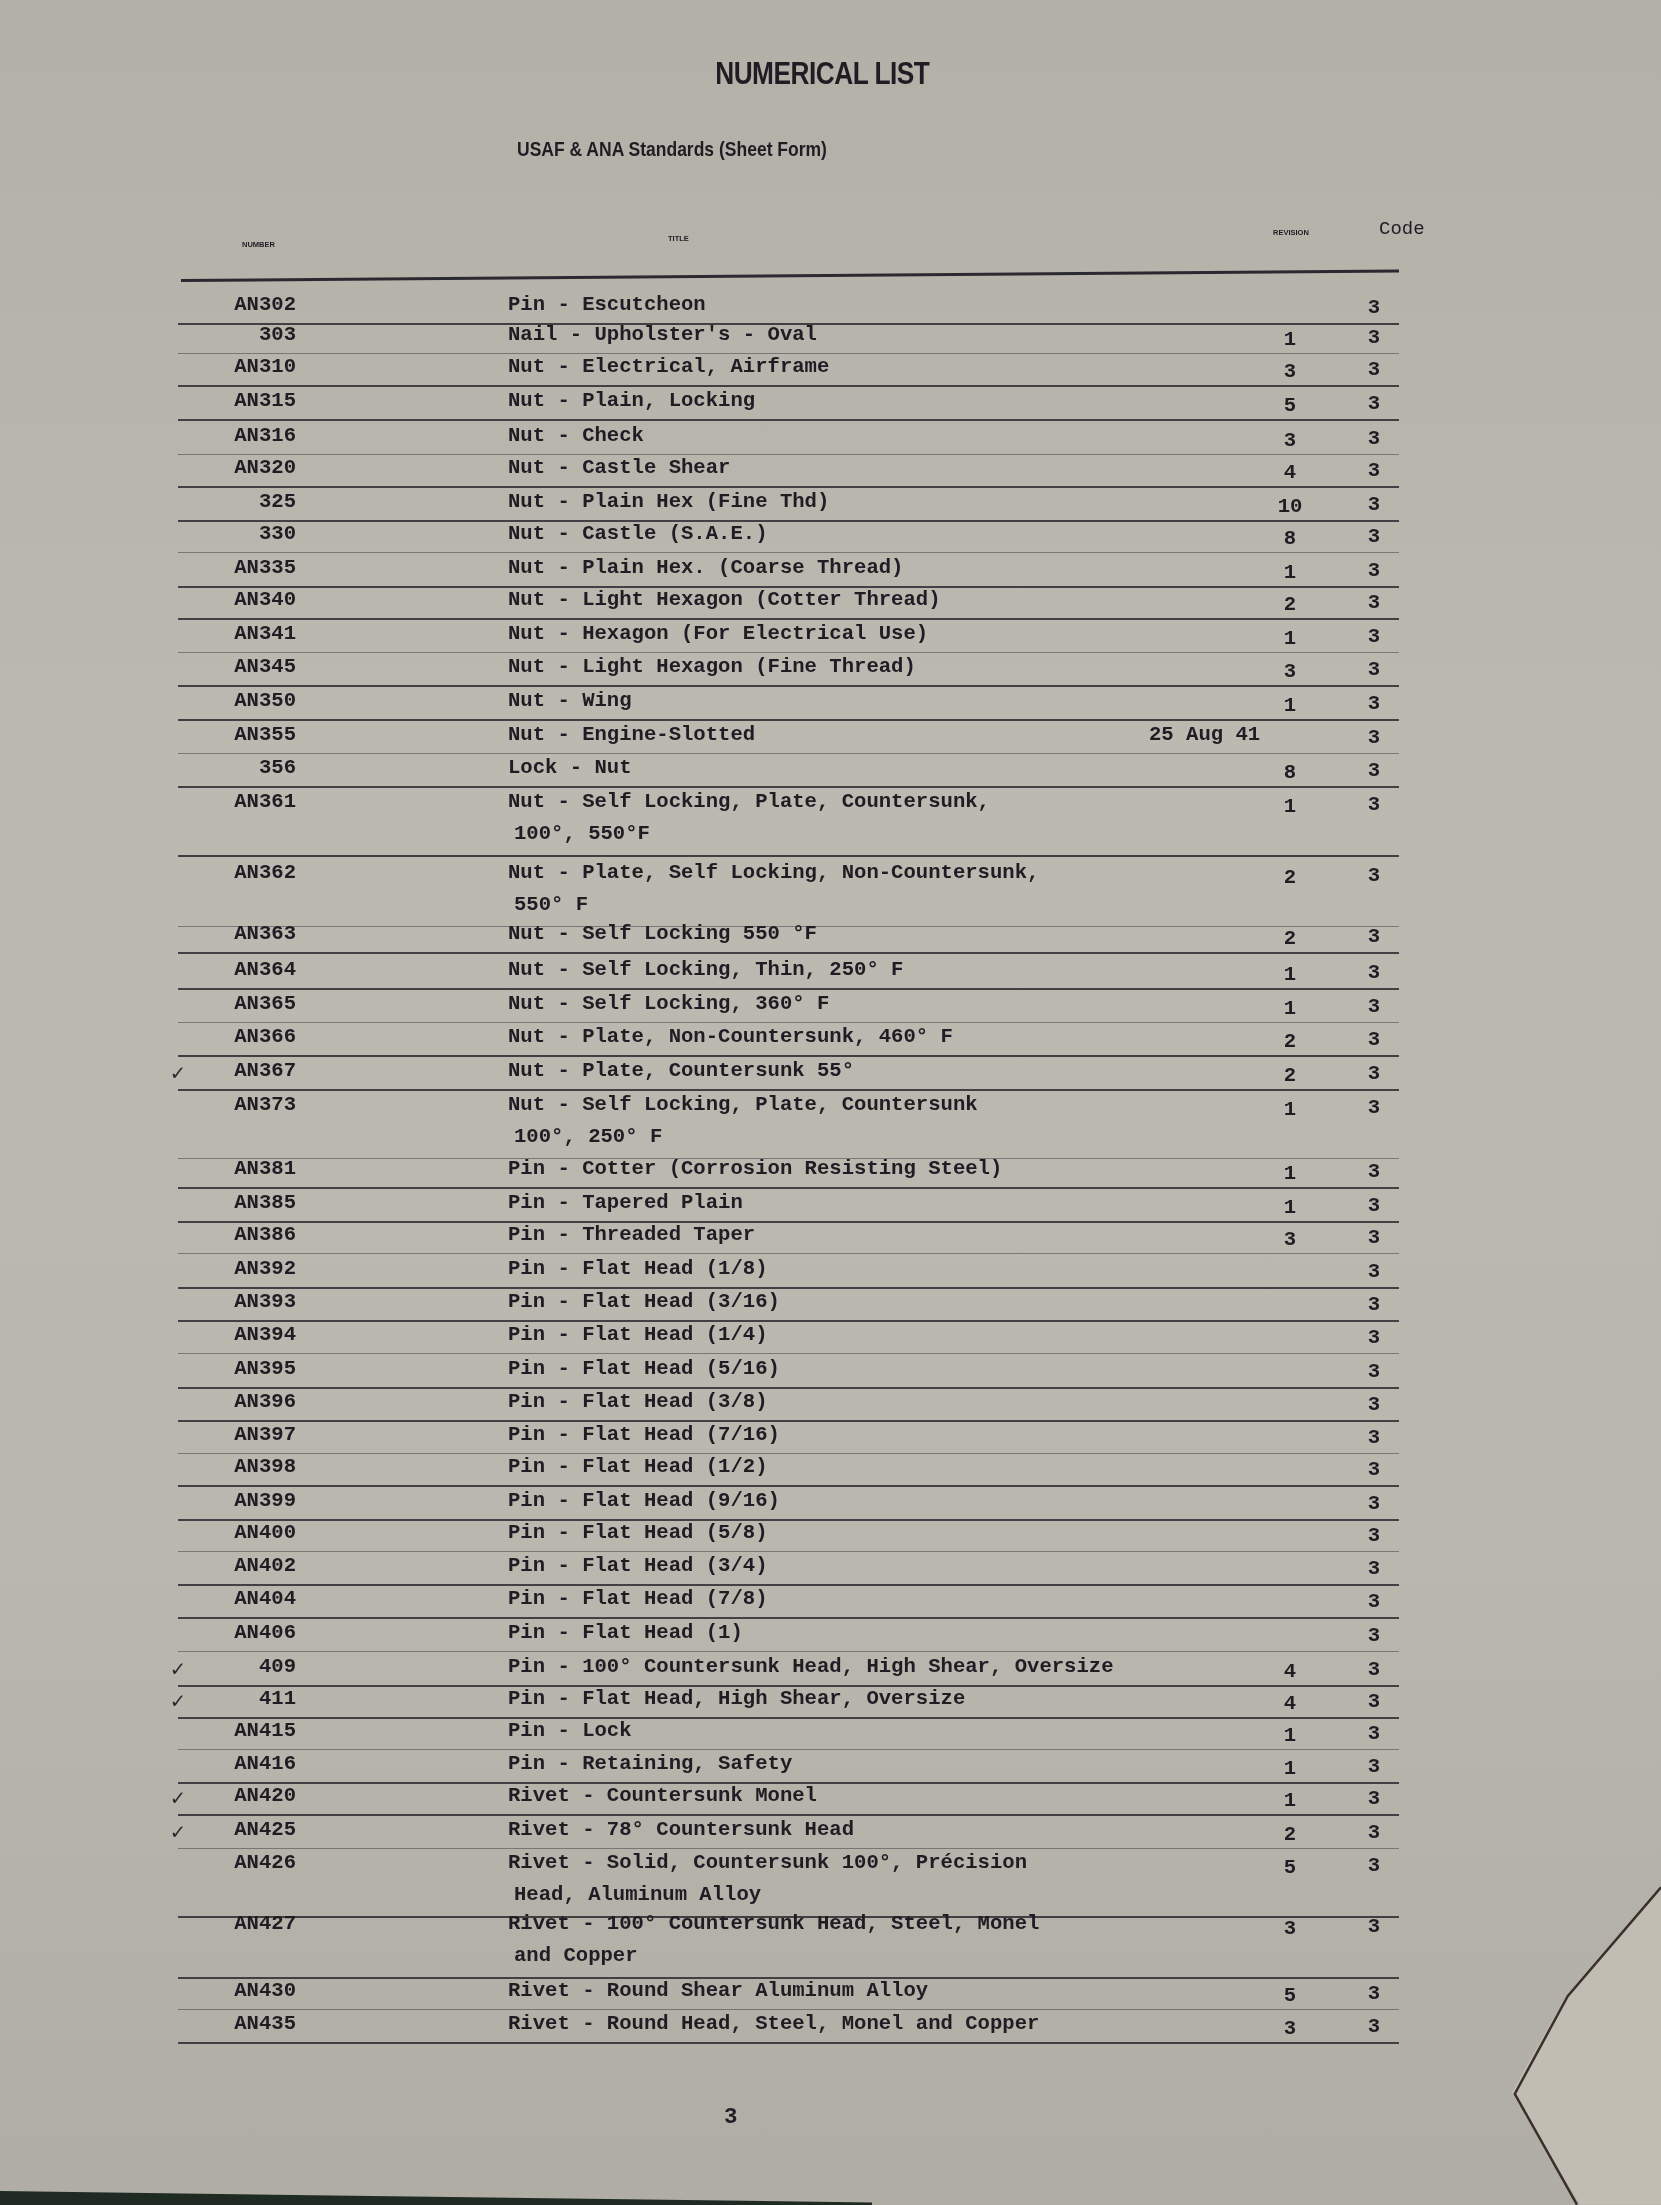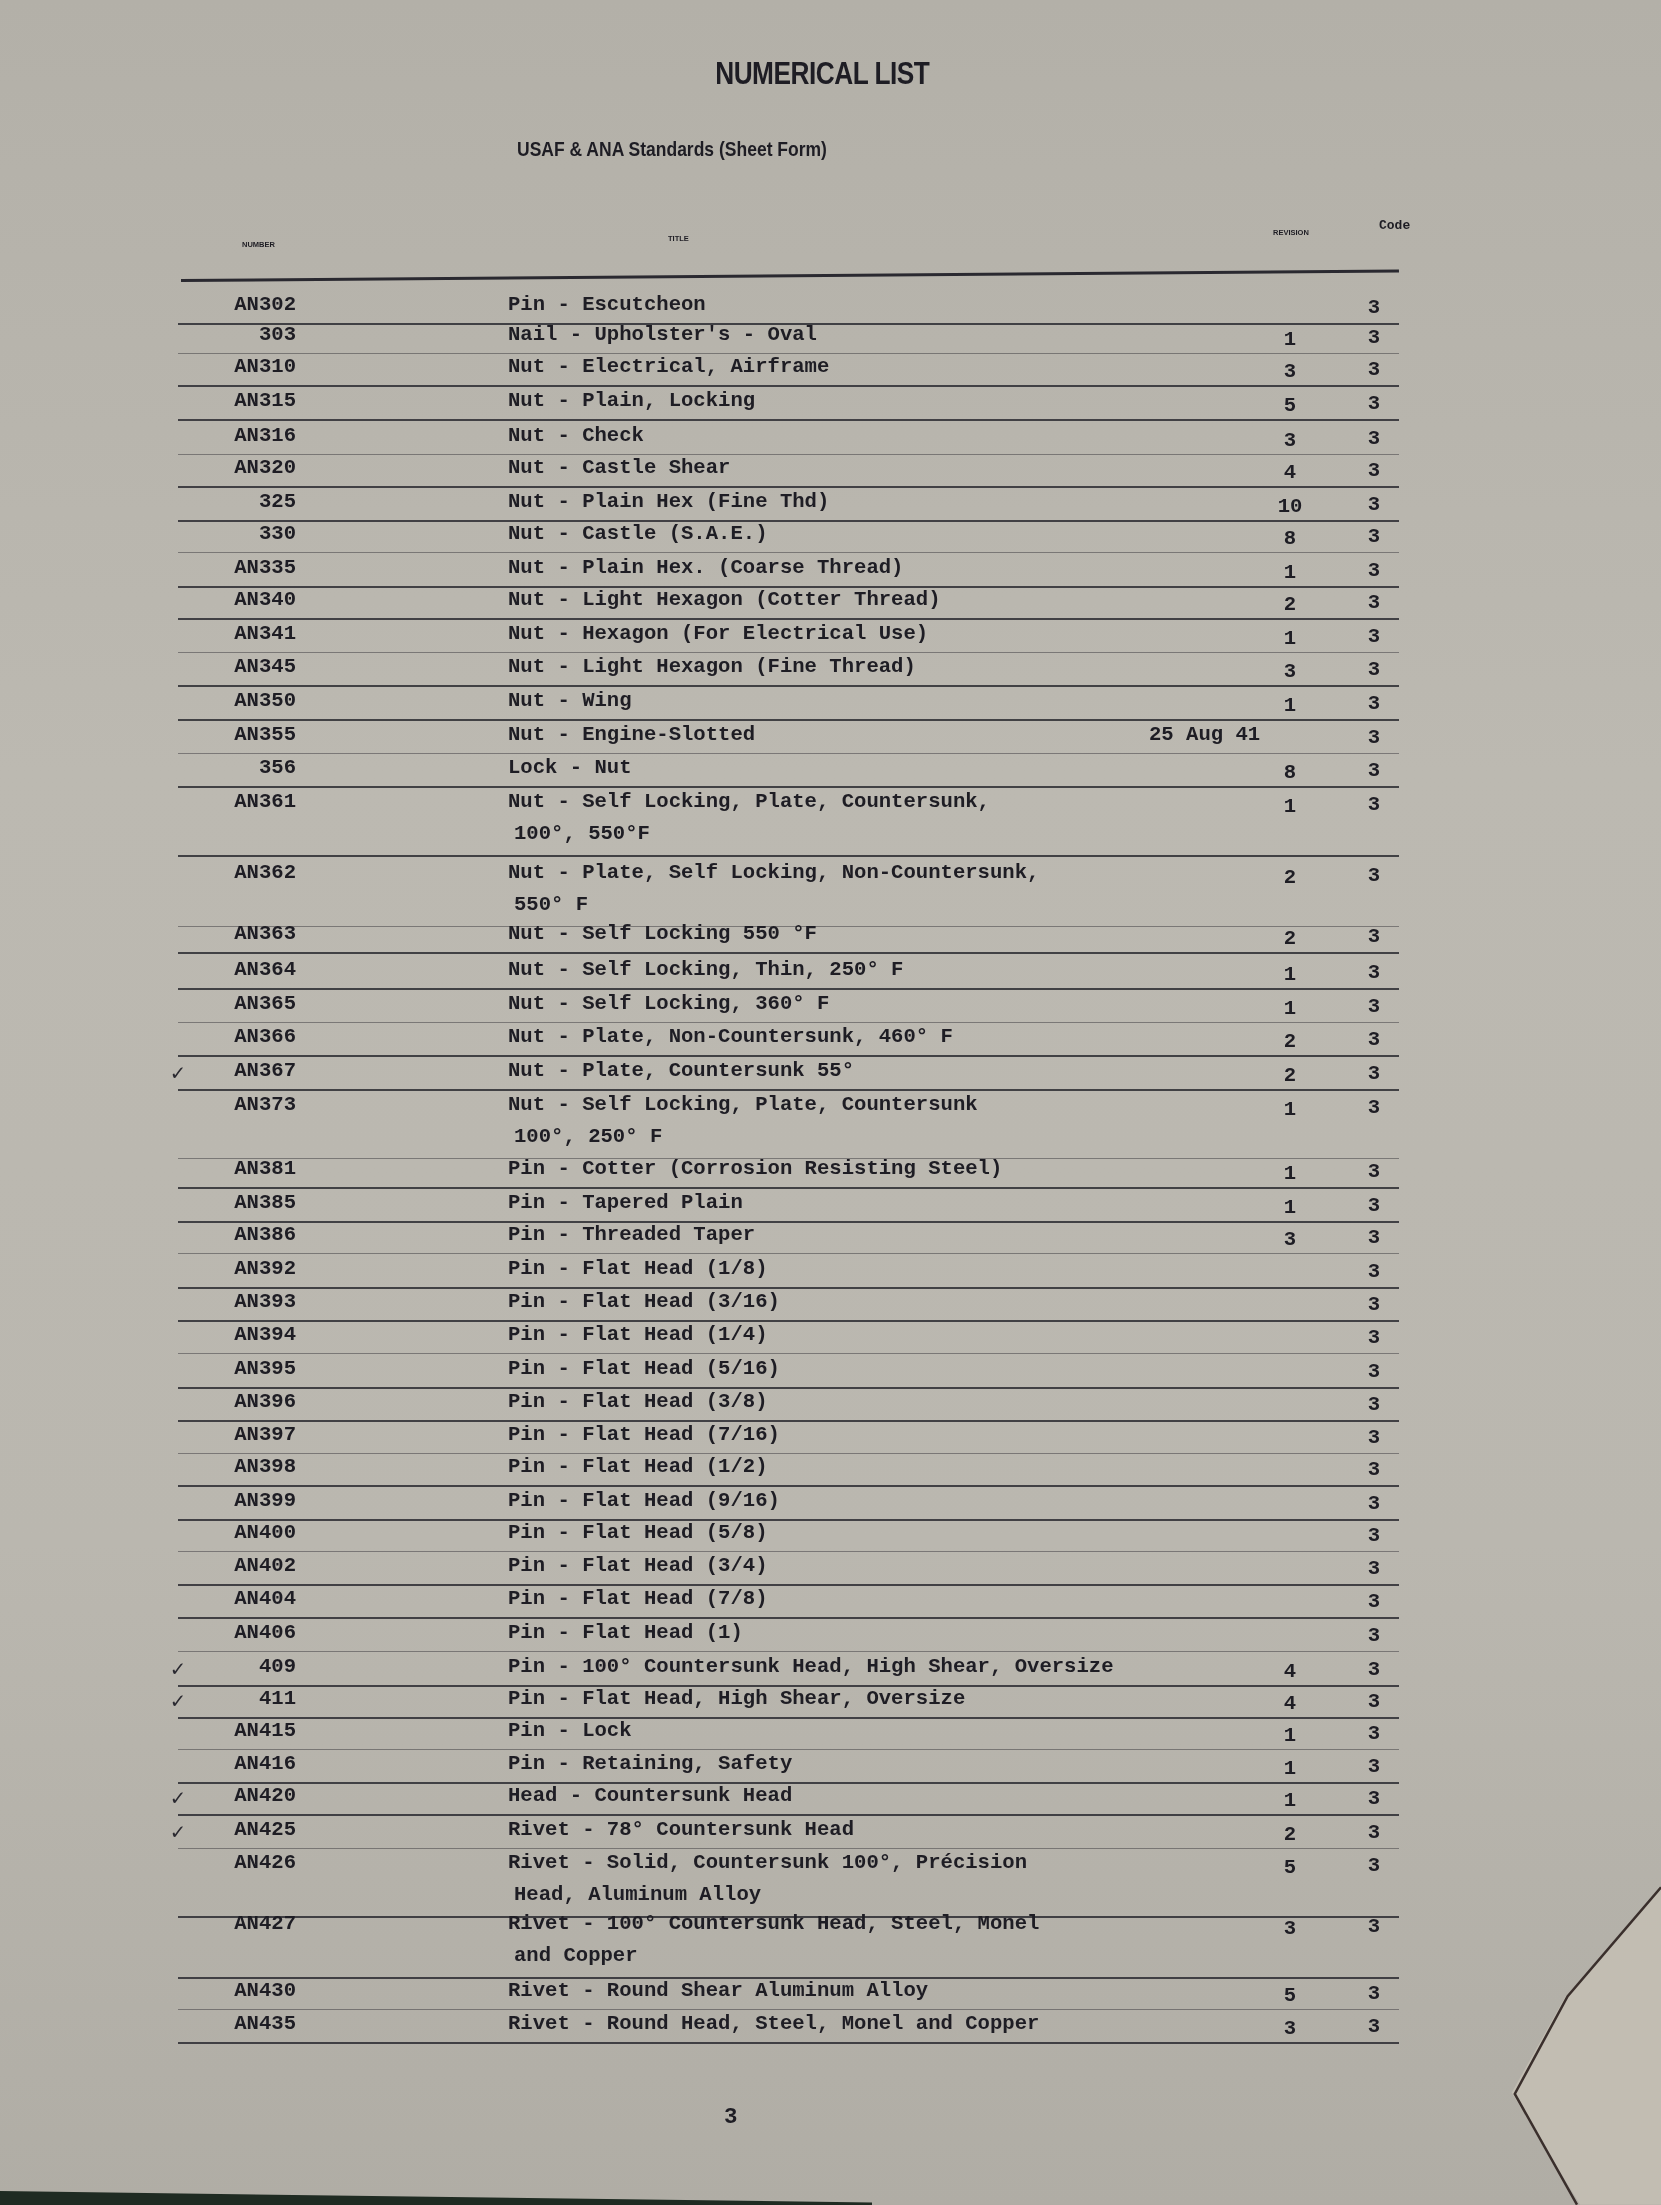--- a/index.html
+++ b/index.html
@@ -31,21 +31,21 @@
   .subtitle {
     position: absolute; left: 517px; top: 137px;
     font-family: "Liberation Sans", "DejaVu Sans", sans-serif;
     font-weight: bold; font-size: 20.6px; transform: scaleX(0.85); transform-origin: 0 0;
   }
   .col-head {
     position: absolute; font-family: "Liberation Sans", "DejaVu Sans", sans-serif;
     font-weight: bold; font-size: 7.5px; letter-spacing: 0px;
   }
   .col-code {
-    position: absolute; left: 1379px; top: 218px; font-size: 13px; font-weight: bold;
+    position: absolute; left: 1379px; top: 218px; font-size: 19px; font-weight: normal;
   }
   .header-rule {
     position: absolute; left: 181px; top: 279px; width: 1218px; height: 2.5px;
     background: #2a2930; transform: rotate(-0.45deg); transform-origin: 0 0;
   }
   .rows { position: absolute; left: 0; top: 0; width: 1661px; height: 2205px; }
   .row { position: absolute; left: 0; width: 1661px; }
   .cell {
     position: absolute; white-space: nowrap; font-size: 20.6px; font-weight: bold;
     letter-spacing: 0px;
@@ -366,21 +366,21 @@
       <div class="row" style="top: 1752px;">
         <div class="cell num">AN416</div>
         <div class="cell ttl">Pin - Retaining, Safety</div>
         <div class="cell rev" style="top: 5px;">1</div>
         <div class="cell code" style="top: 2.5px;">3</div>
         <div class="rule" style="left: 178px; top: 30px; width: 1221px;"></div>
       </div>
       <div class="row" style="top: 1784px;">
         <div class="check">✓</div>
         <div class="cell num">AN420</div>
-        <div class="cell ttl">Head - Countersunk Head</div>
+        <div class="cell ttl">Rivet - Countersunk Monel</div>
         <div class="cell rev" style="top: 5px;">1</div>
         <div class="cell code" style="top: 2.5px;">3</div>
         <div class="rule" style="left: 178px; top: 30px; width: 1221px;"></div>
       </div>
       <div class="row" style="top: 1818px;">
         <div class="check">✓</div>
         <div class="cell num">AN425</div>
         <div class="cell ttl">Rivet - 78° Countersunk Head</div>
         <div class="cell rev" style="top: 5px;">2</div>
         <div class="cell code" style="top: 2.5px;">3</div>

